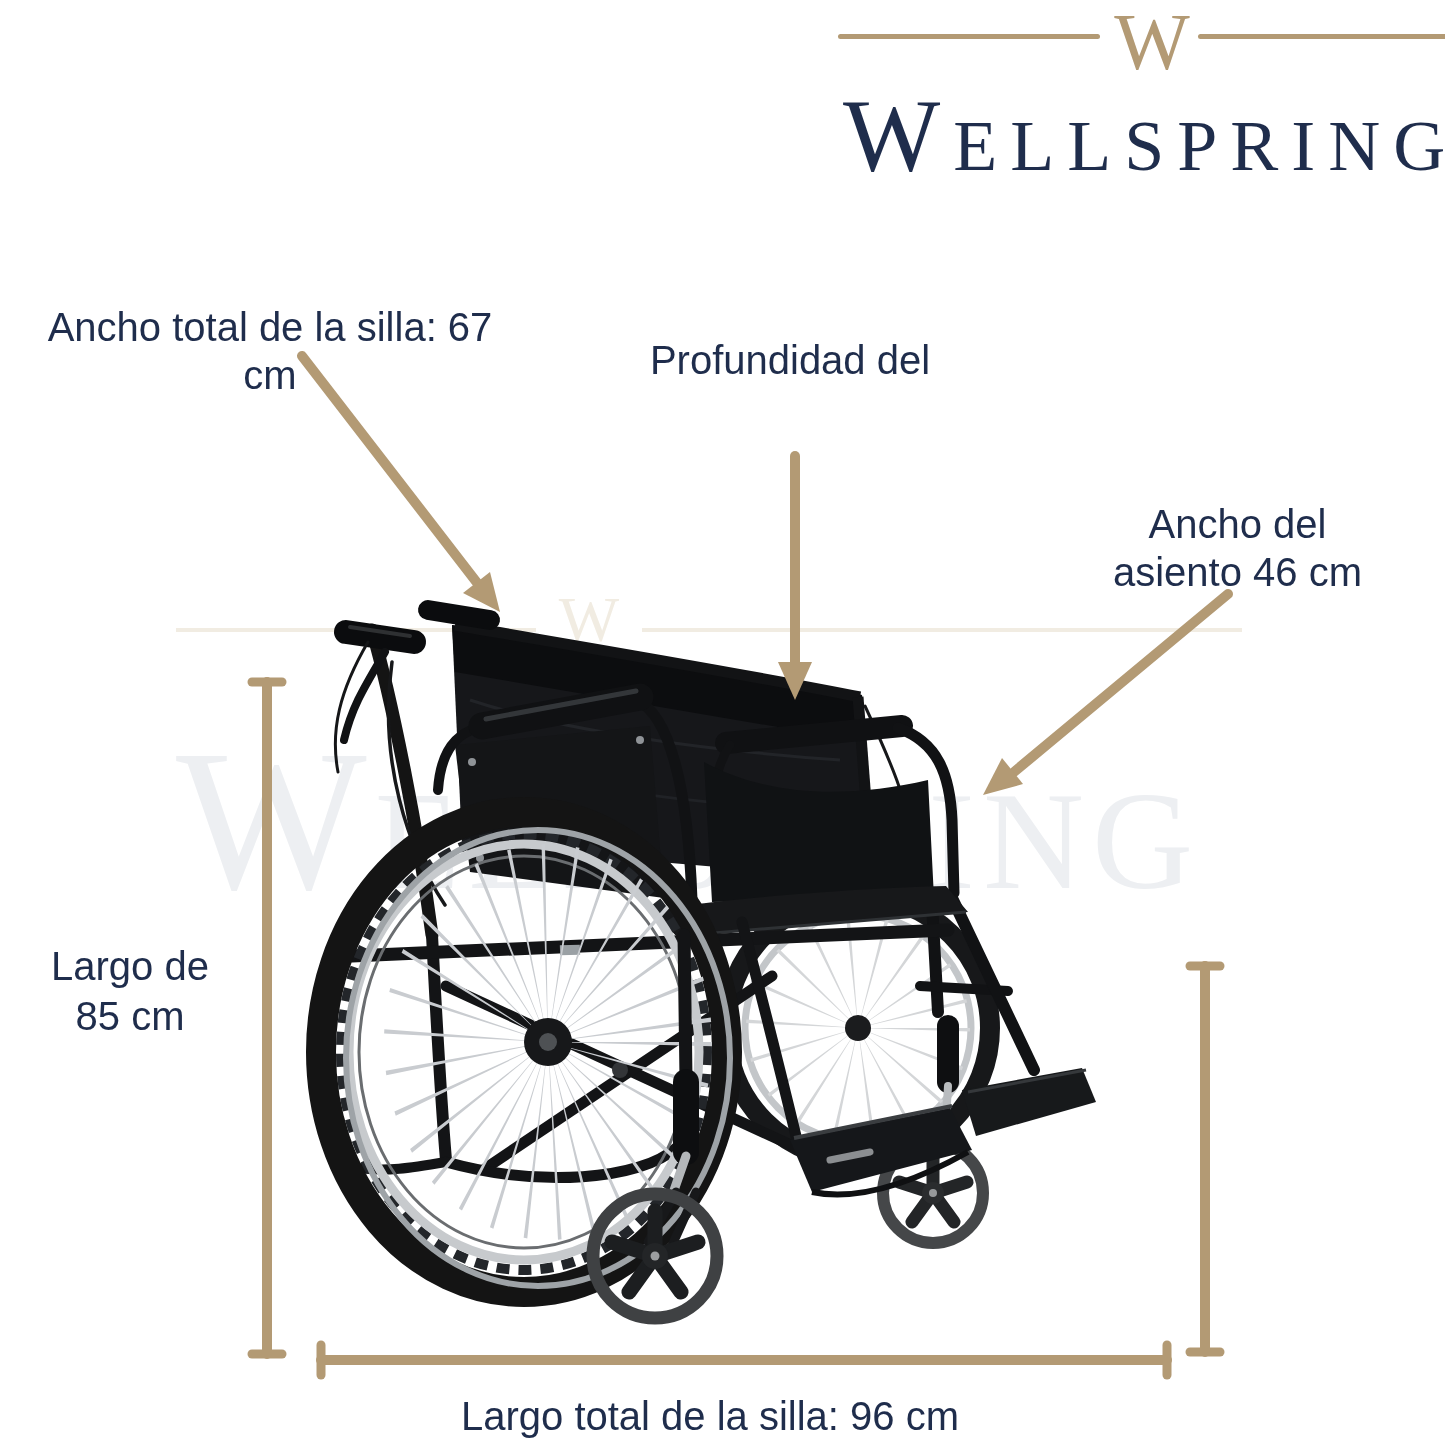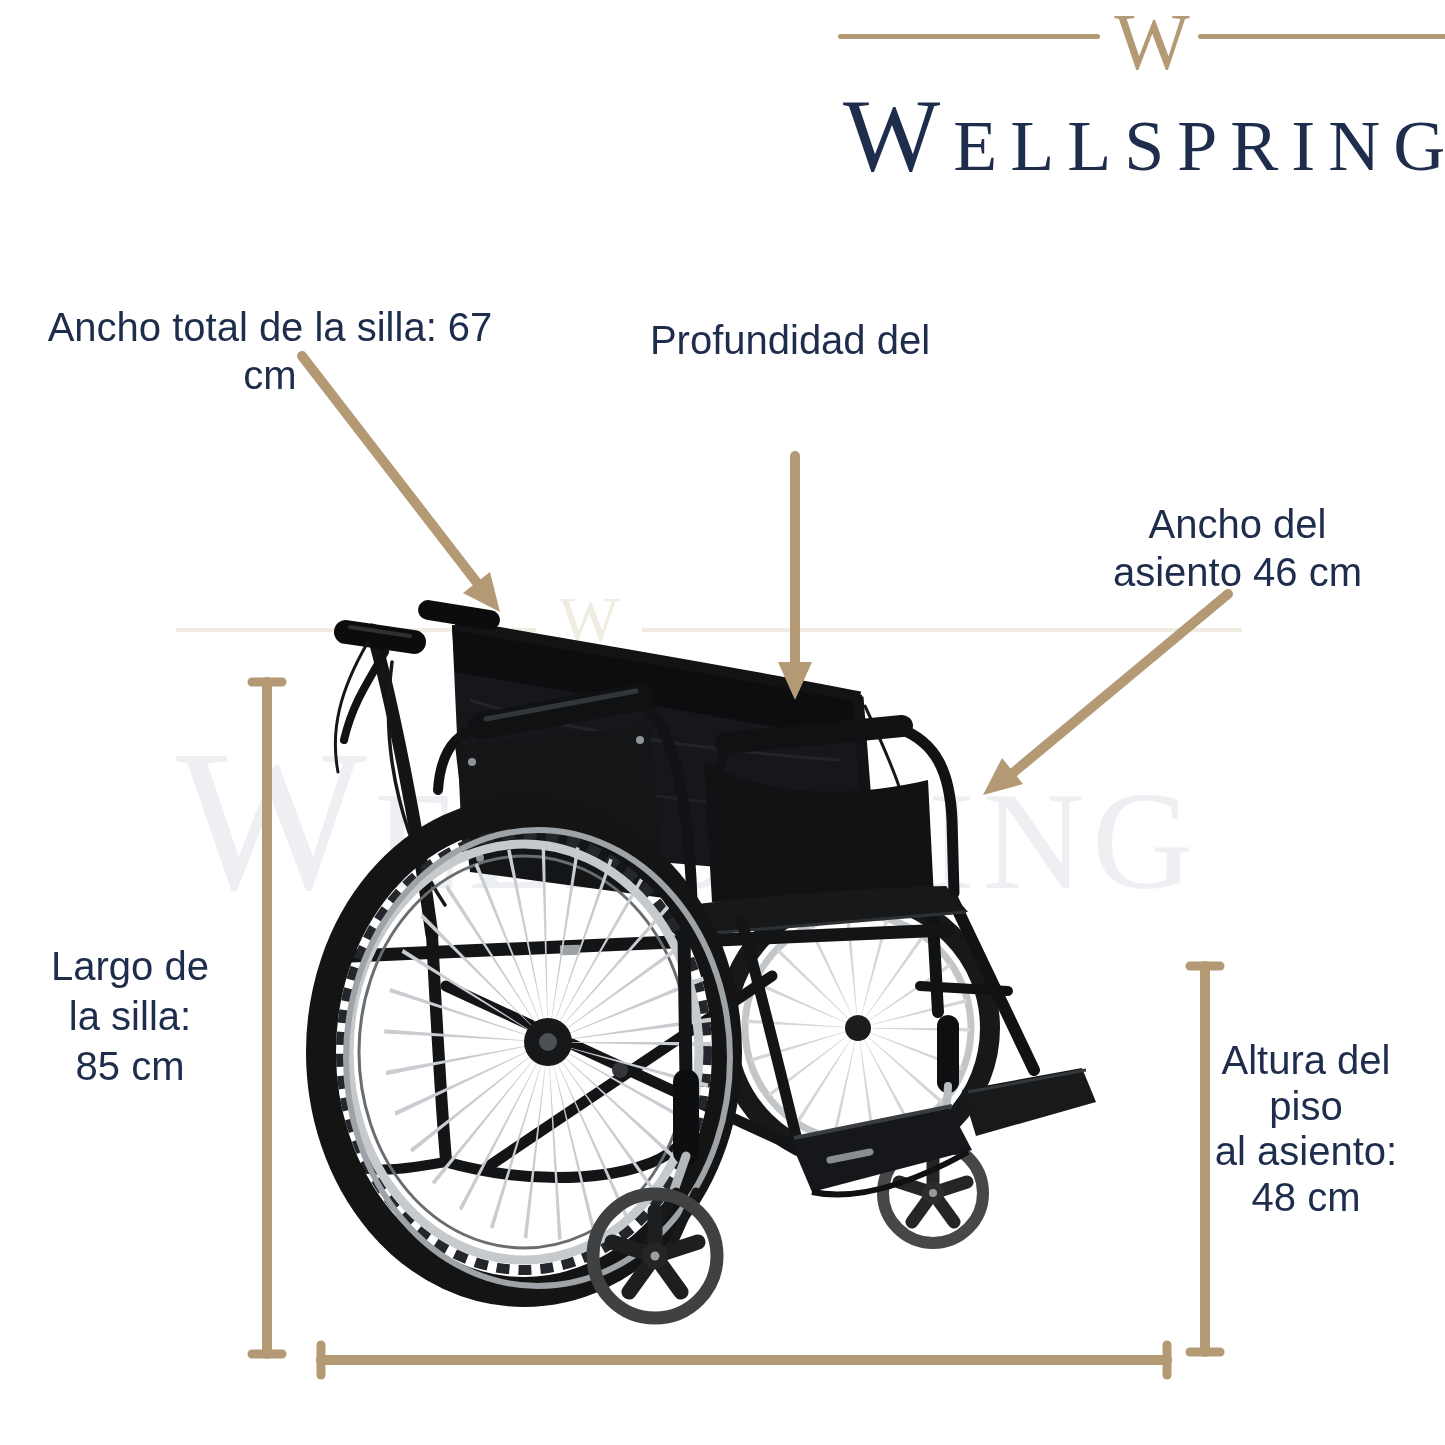--- a/index.html
+++ b/index.html
@@ -35,21 +35,21 @@
     color:var(--watermark-gray);line-height:1.15;
   }
   .wm-name::first-letter{font-size:202px;}
   
   .label{
     position:absolute;color:var(--navy);font-size:40px;line-height:1.2;
     text-align:center;
   }
   .label span{display:block;}
   .label.total-width{left:25px;top:303px;width:490px;}
-  .label.seat-depth{left:630px;top:316px;width:320px;}
+  .label.seat-depth{left:630px;top:336px;width:320px;}
   .label.seat-width{left:1080px;top:500px;width:315px;}
   .label.chair-height{left:15px;top:941px;width:230px;line-height:1.25;}
   .label.floor-to-seat{left:1196px;top:1038px;width:220px;line-height:1.14;}
   .label.total-length{left:410px;top:1392px;width:600px;}
   
   .layer{position:absolute;left:0;top:0;pointer-events:none;}
   .annot line,.annot path.mline{stroke:var(--tan);stroke-linecap:round;fill:none;}
   .annot .tan-fill{fill:var(--tan);stroke:none;}
   .z1{z-index:1}.z2{z-index:2}.z4{z-index:4}.z5{z-index:5}
   .hdr{z-index:6}
@@ -250,25 +250,19 @@
     <span>Profundidad del</span>
   </div>
 
   <div class="label seat-width z5">
     <span>Ancho del</span>
     <span>asiento 46 cm</span>
   </div>
 
   <div class="label chair-height z5">
     <span>Largo de</span>
-    <span>la silla:</span>
     <span>85 cm</span>
   </div>
 
-  <div class="label floor-to-seat z5">
-    <span>Altura del</span>
-    <span>piso</span>
-    <span>al asiento:</span>
-    <span>48 cm</span>
-  </div>
-
+
+  <div class="label total-length z5">Largo total de la silla: 96 cm</div>
 
 </div>
 
 </body></html>

